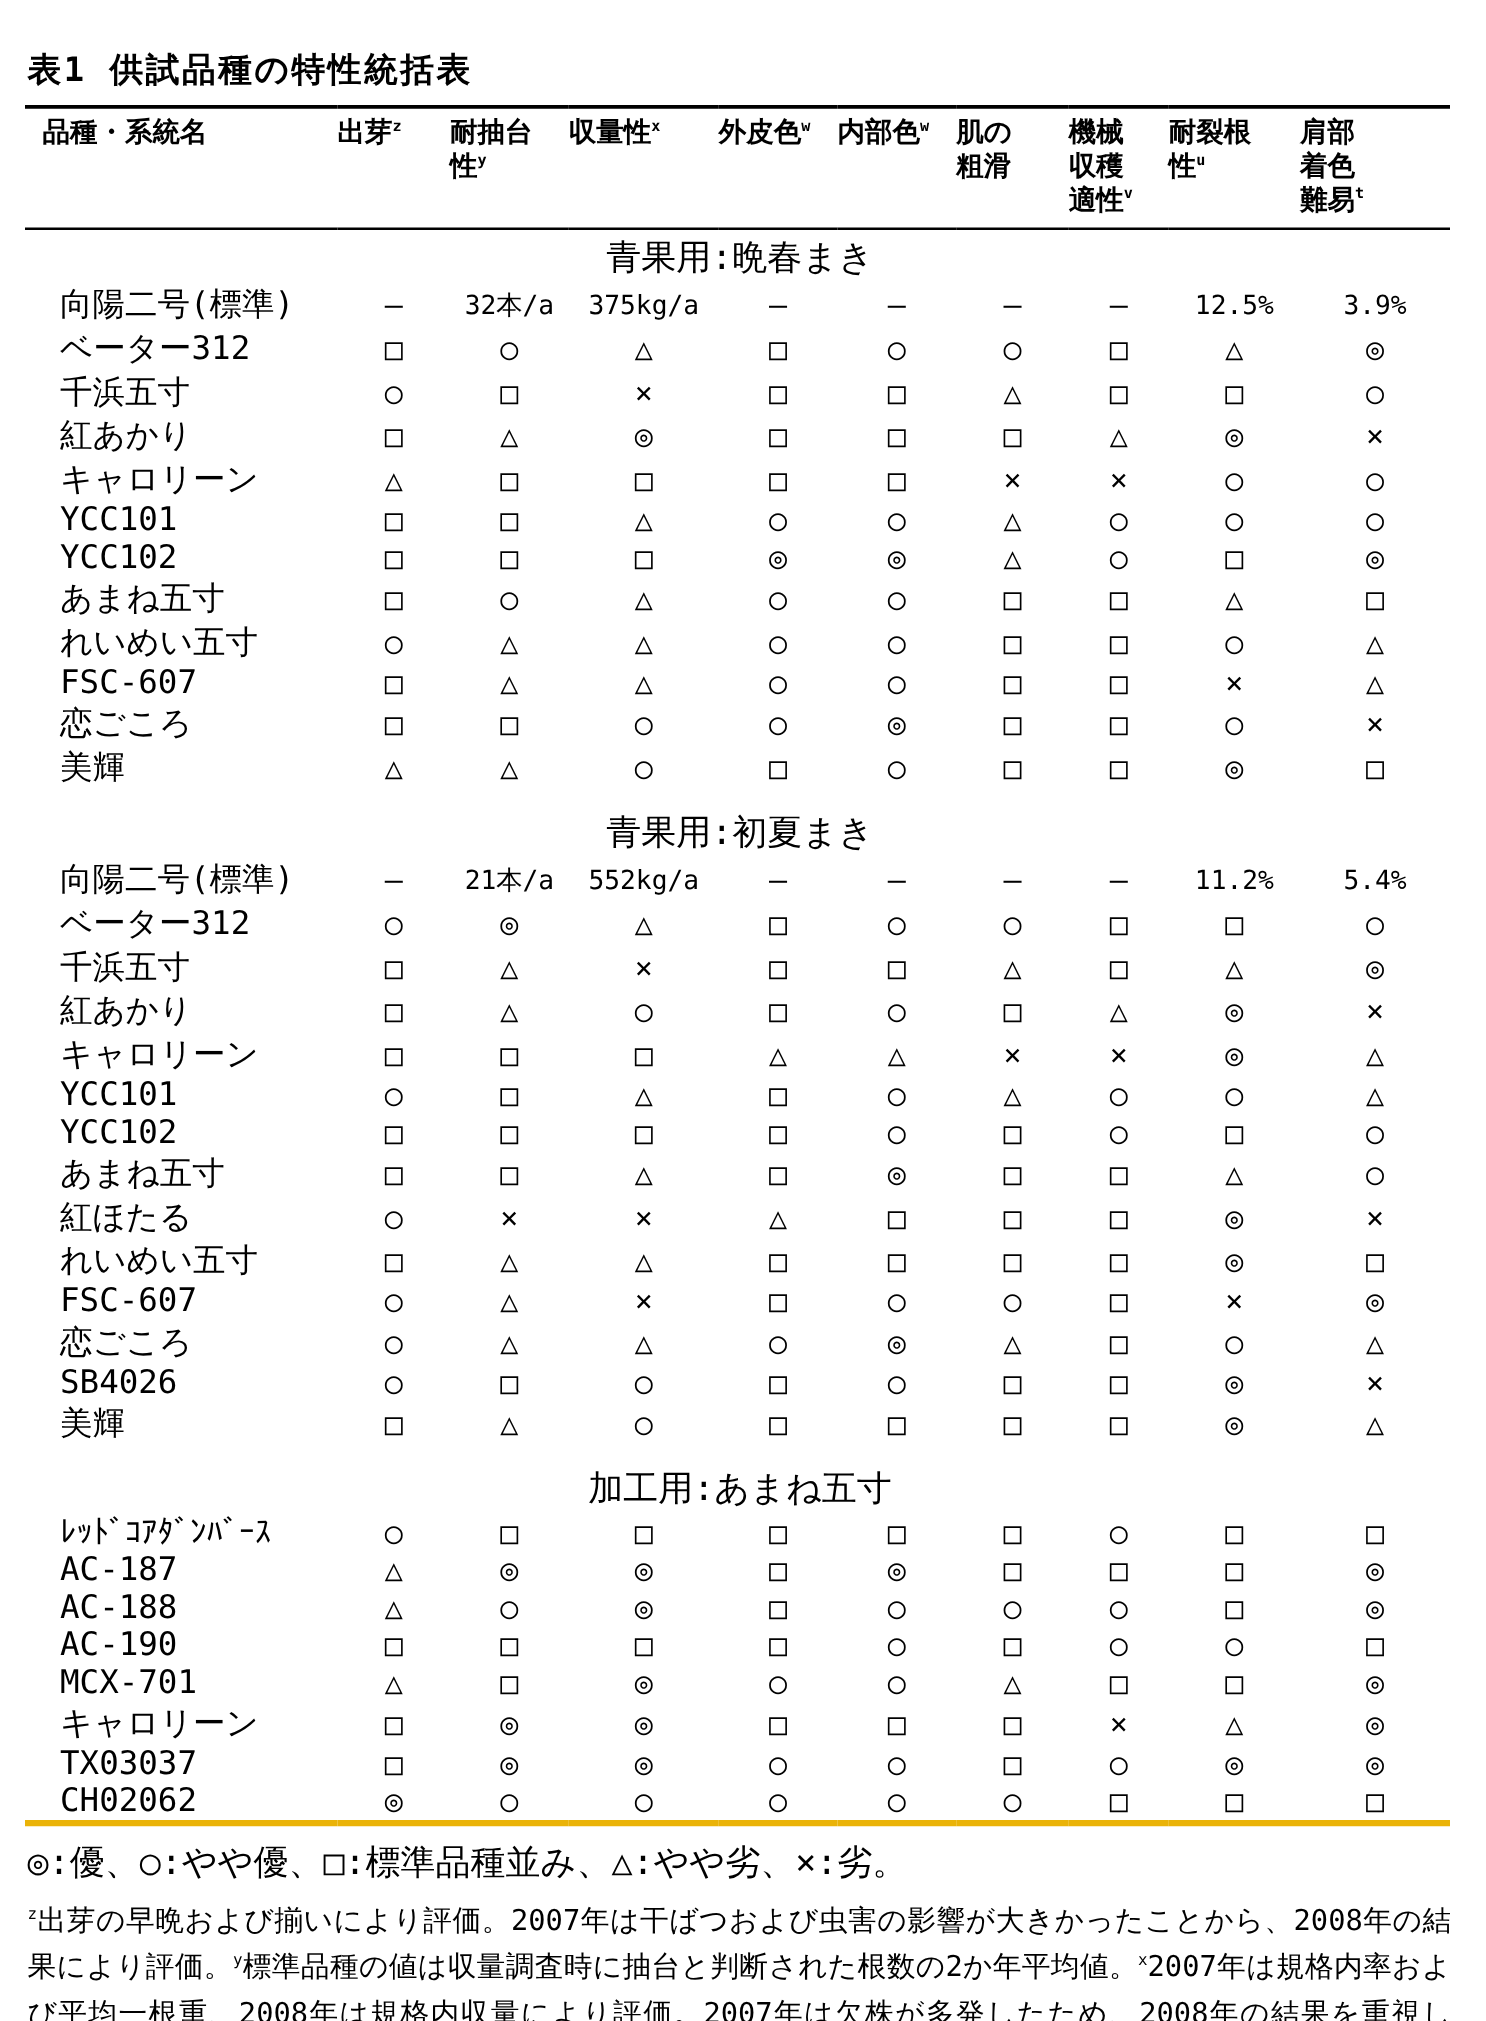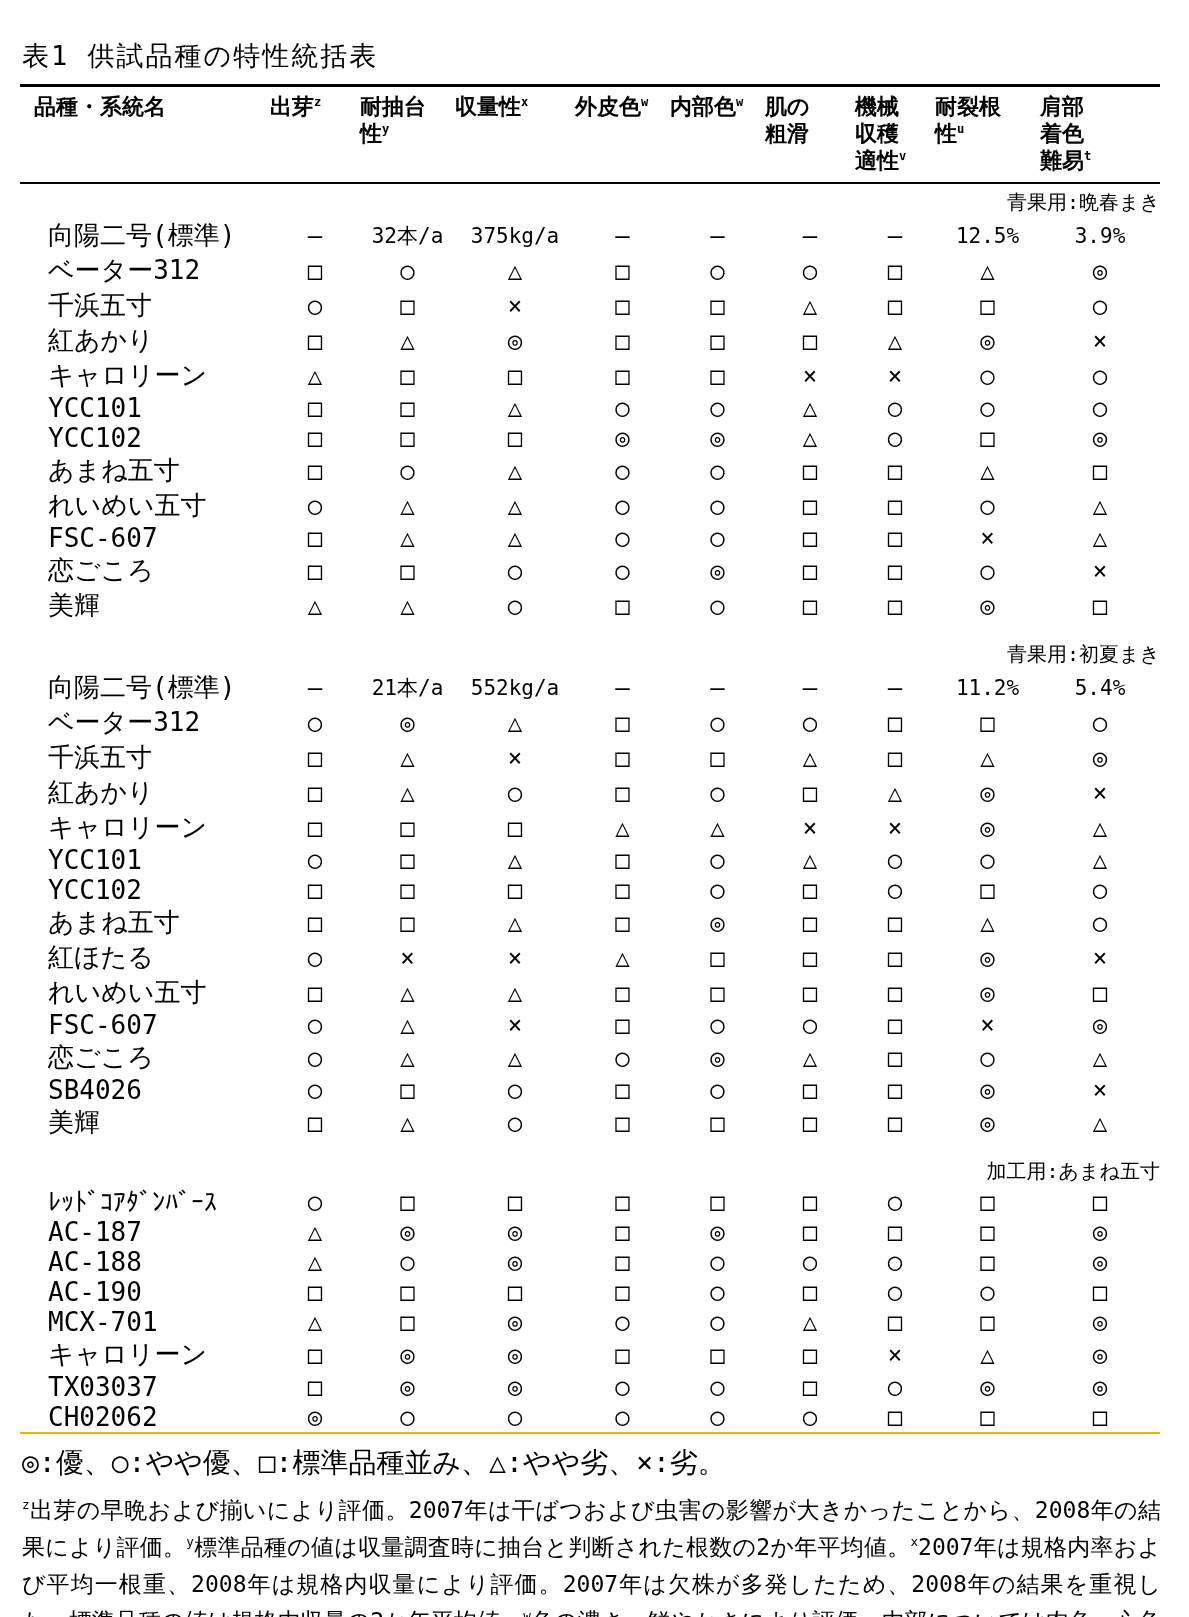--- a/index.html
+++ b/index.html
@@ -1,38 +1,38 @@
 <!DOCTYPE html>
 <html lang="ja"><head>
 <meta charset="utf-8">
 <style>
   html,body{margin:0;padding:0;background:#fff;color:#000;}
   body{width:1189px;height:1617px;overflow:hidden;
        font-family:"DejaVu Sans Mono","DejaVu Sans",sans-serif;}
   .page{padding:38px 28px 0 20px;}
-  .table-title{font-size:27px;font-weight:normal;margin:0 0 10px 2px;letter-spacing:2px;}
+  .table-title{font-size:27px;font-weight:bold;margin:0 0 10px 2px;letter-spacing:2px;}
   table.char-table{border-collapse:collapse;table-layout:fixed;width:1140px;
-       border-top:3px solid #000;border-bottom:2px solid #eab308;}
+       border-top:3px solid #000;border-bottom:5px solid #eab308;}
   table.char-table col.c-name{width:250px;}
   table.char-table col.c1{width:90px;}
   table.char-table col.c2{width:95px;}
   table.char-table col.c3{width:120px;}
   table.char-table col.c4{width:95px;}
   table.char-table col.c5{width:95px;}
   table.char-table col.c6{width:90px;}
   table.char-table col.c7{width:80px;}
   table.char-table col.c8{width:105px;}
   table.char-table col.c9{width:120px;}
   thead th{border-bottom:2px solid #000;vertical-align:top;padding:6px 0 8px 0;
        font-weight:bold;font-size:22px;line-height:27px;}
   th.name-header{text-align:left;padding-left:14px;}
   th.col-header{text-align:left;}
   sup{font-size:0.55em;vertical-align:super;line-height:0;}
   td{height:26px;padding:0;}
-  td.section-heading{font-size:20px;text-align:right;padding:3px 0 1px 4px;height:30px;}
+  td.section-heading{font-size:28px;text-align:center;padding:3px 0 1px 4px;height:30px;}
   tr.section-gap td.section-heading{padding-top:16px;}
   td.name-cell{font-size:26px;text-align:left;padding-left:28px;white-space:nowrap;}
   td.val-cell{font-size:24px;text-align:center;line-height:26px;}
   td.val-cell.txt{font-size:21px;letter-spacing:0;}
   .legend{font-size:28px;margin:10px 0 0 2px;}
   .footnotes{font-size:23px;line-height:37px;margin:10px 0 0 2px;text-align:justify;}
 </style>
 </head>
 <body>
 

